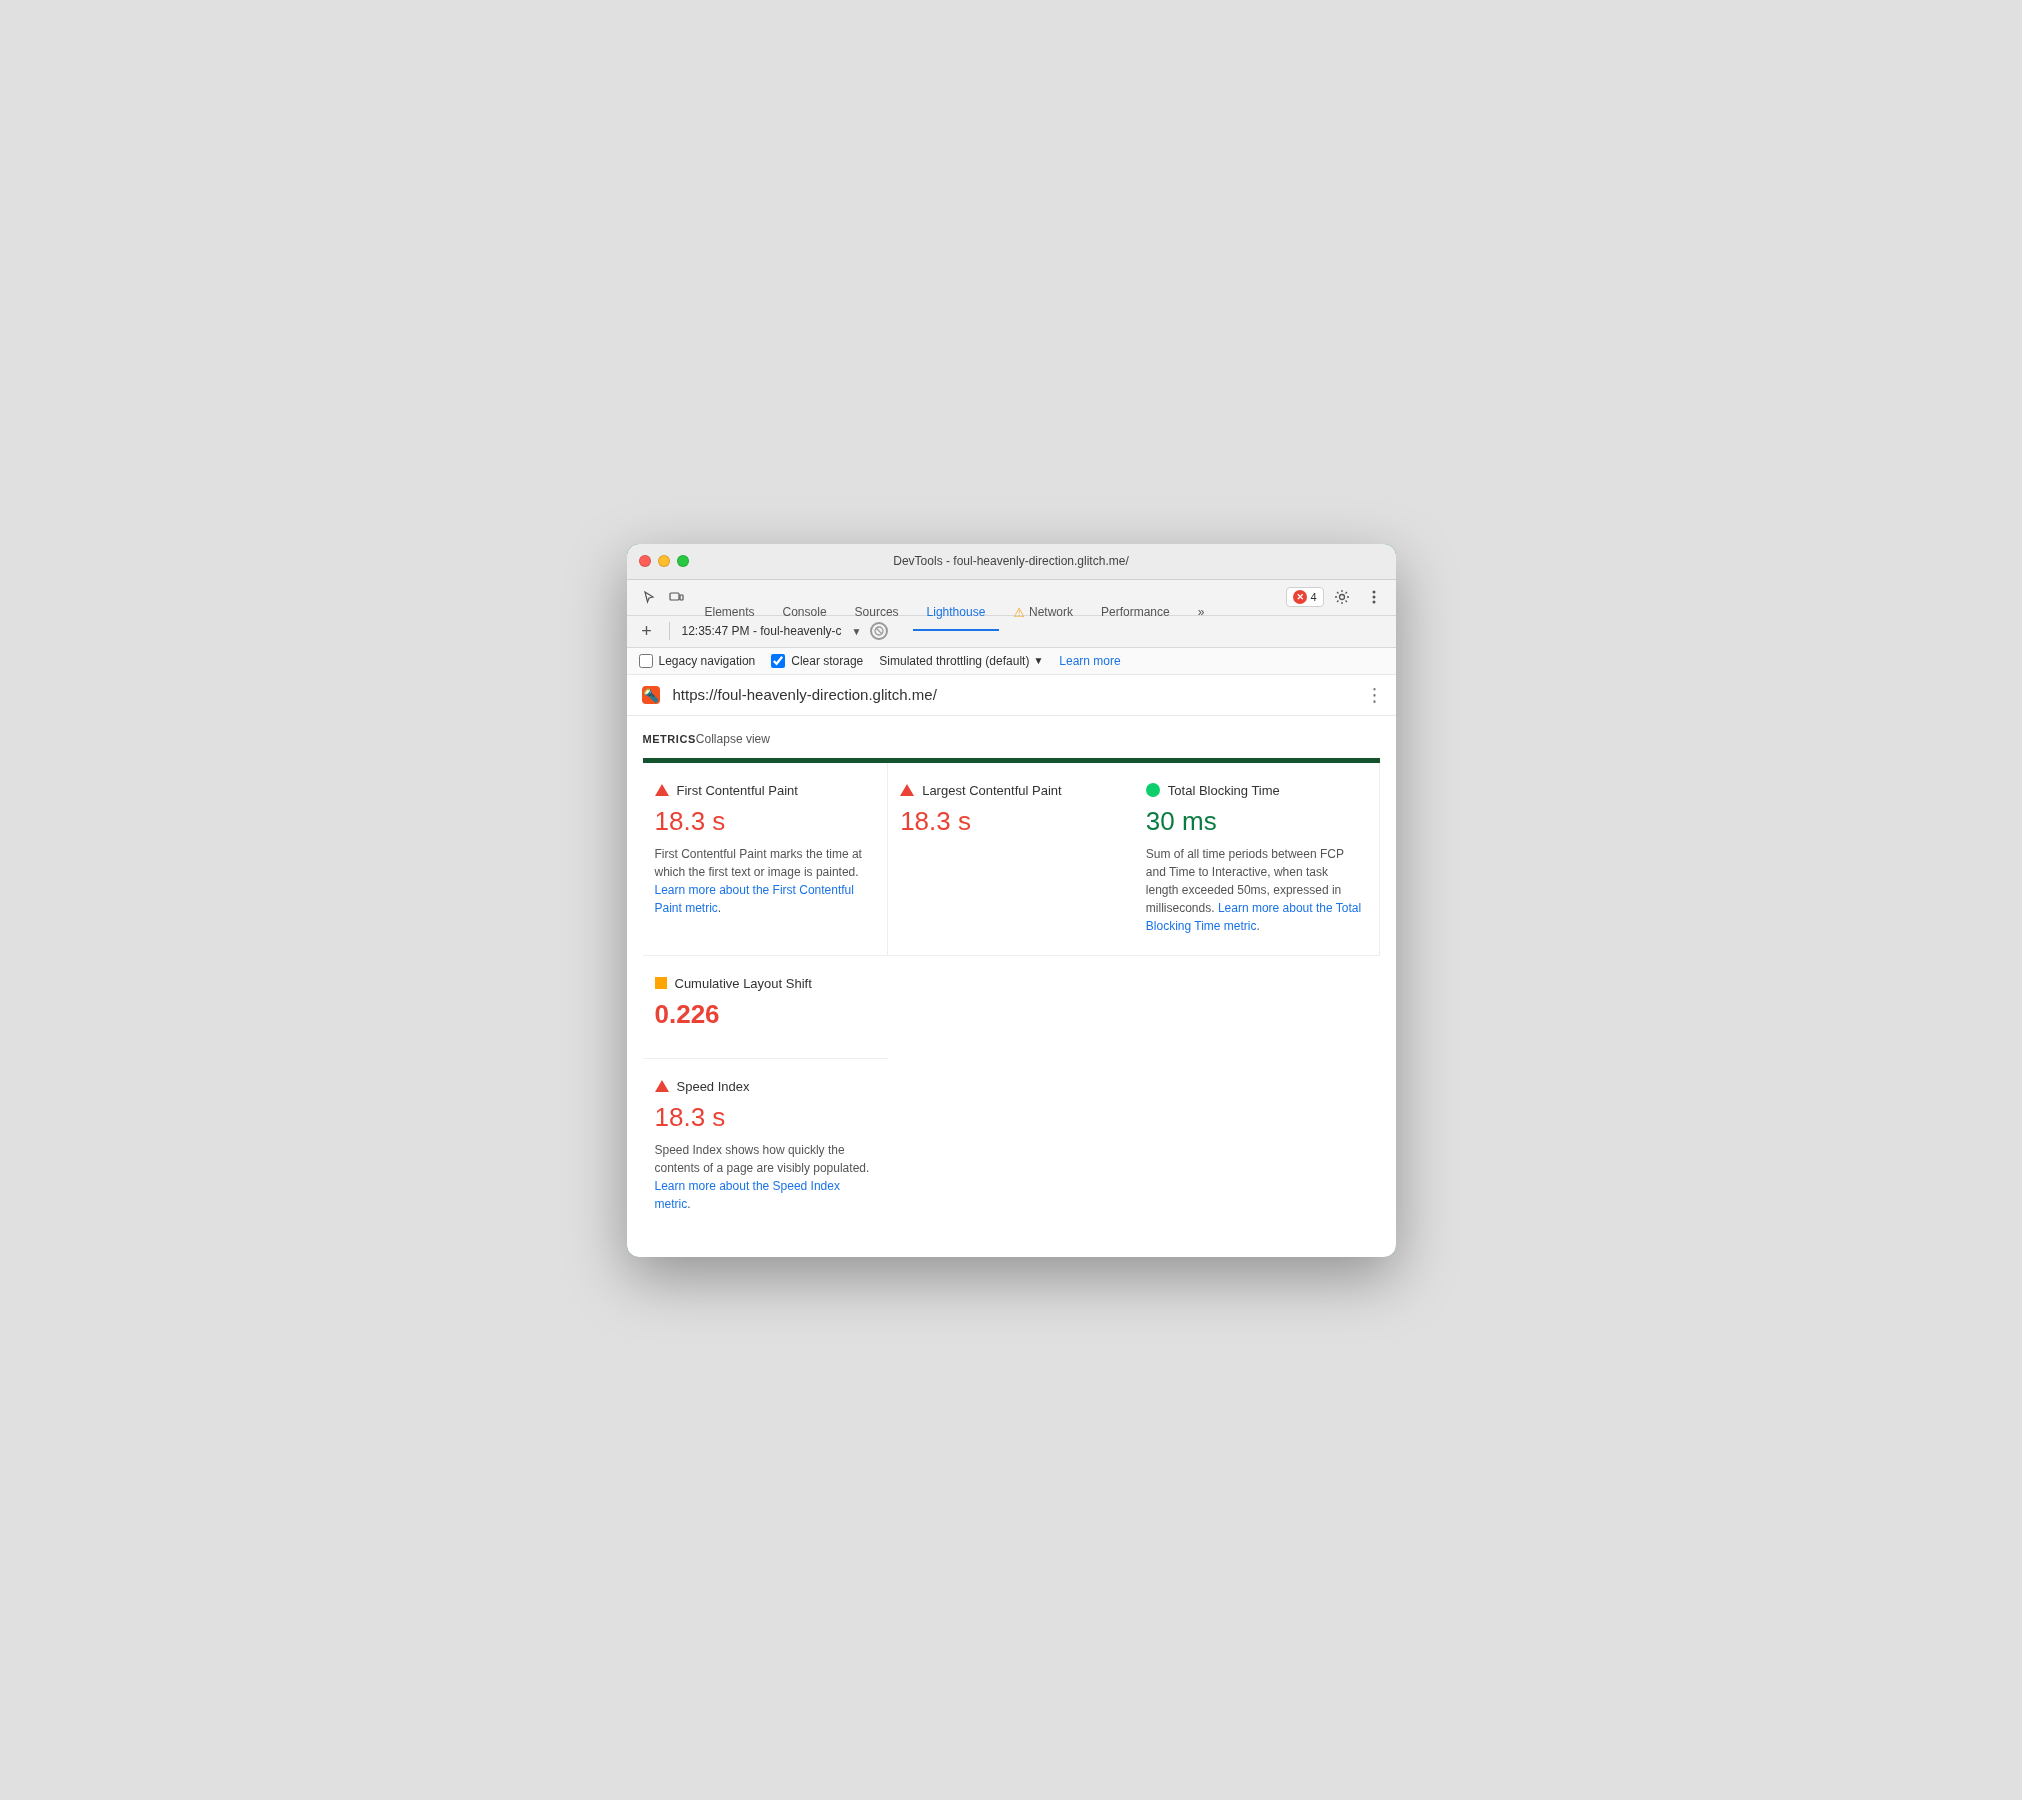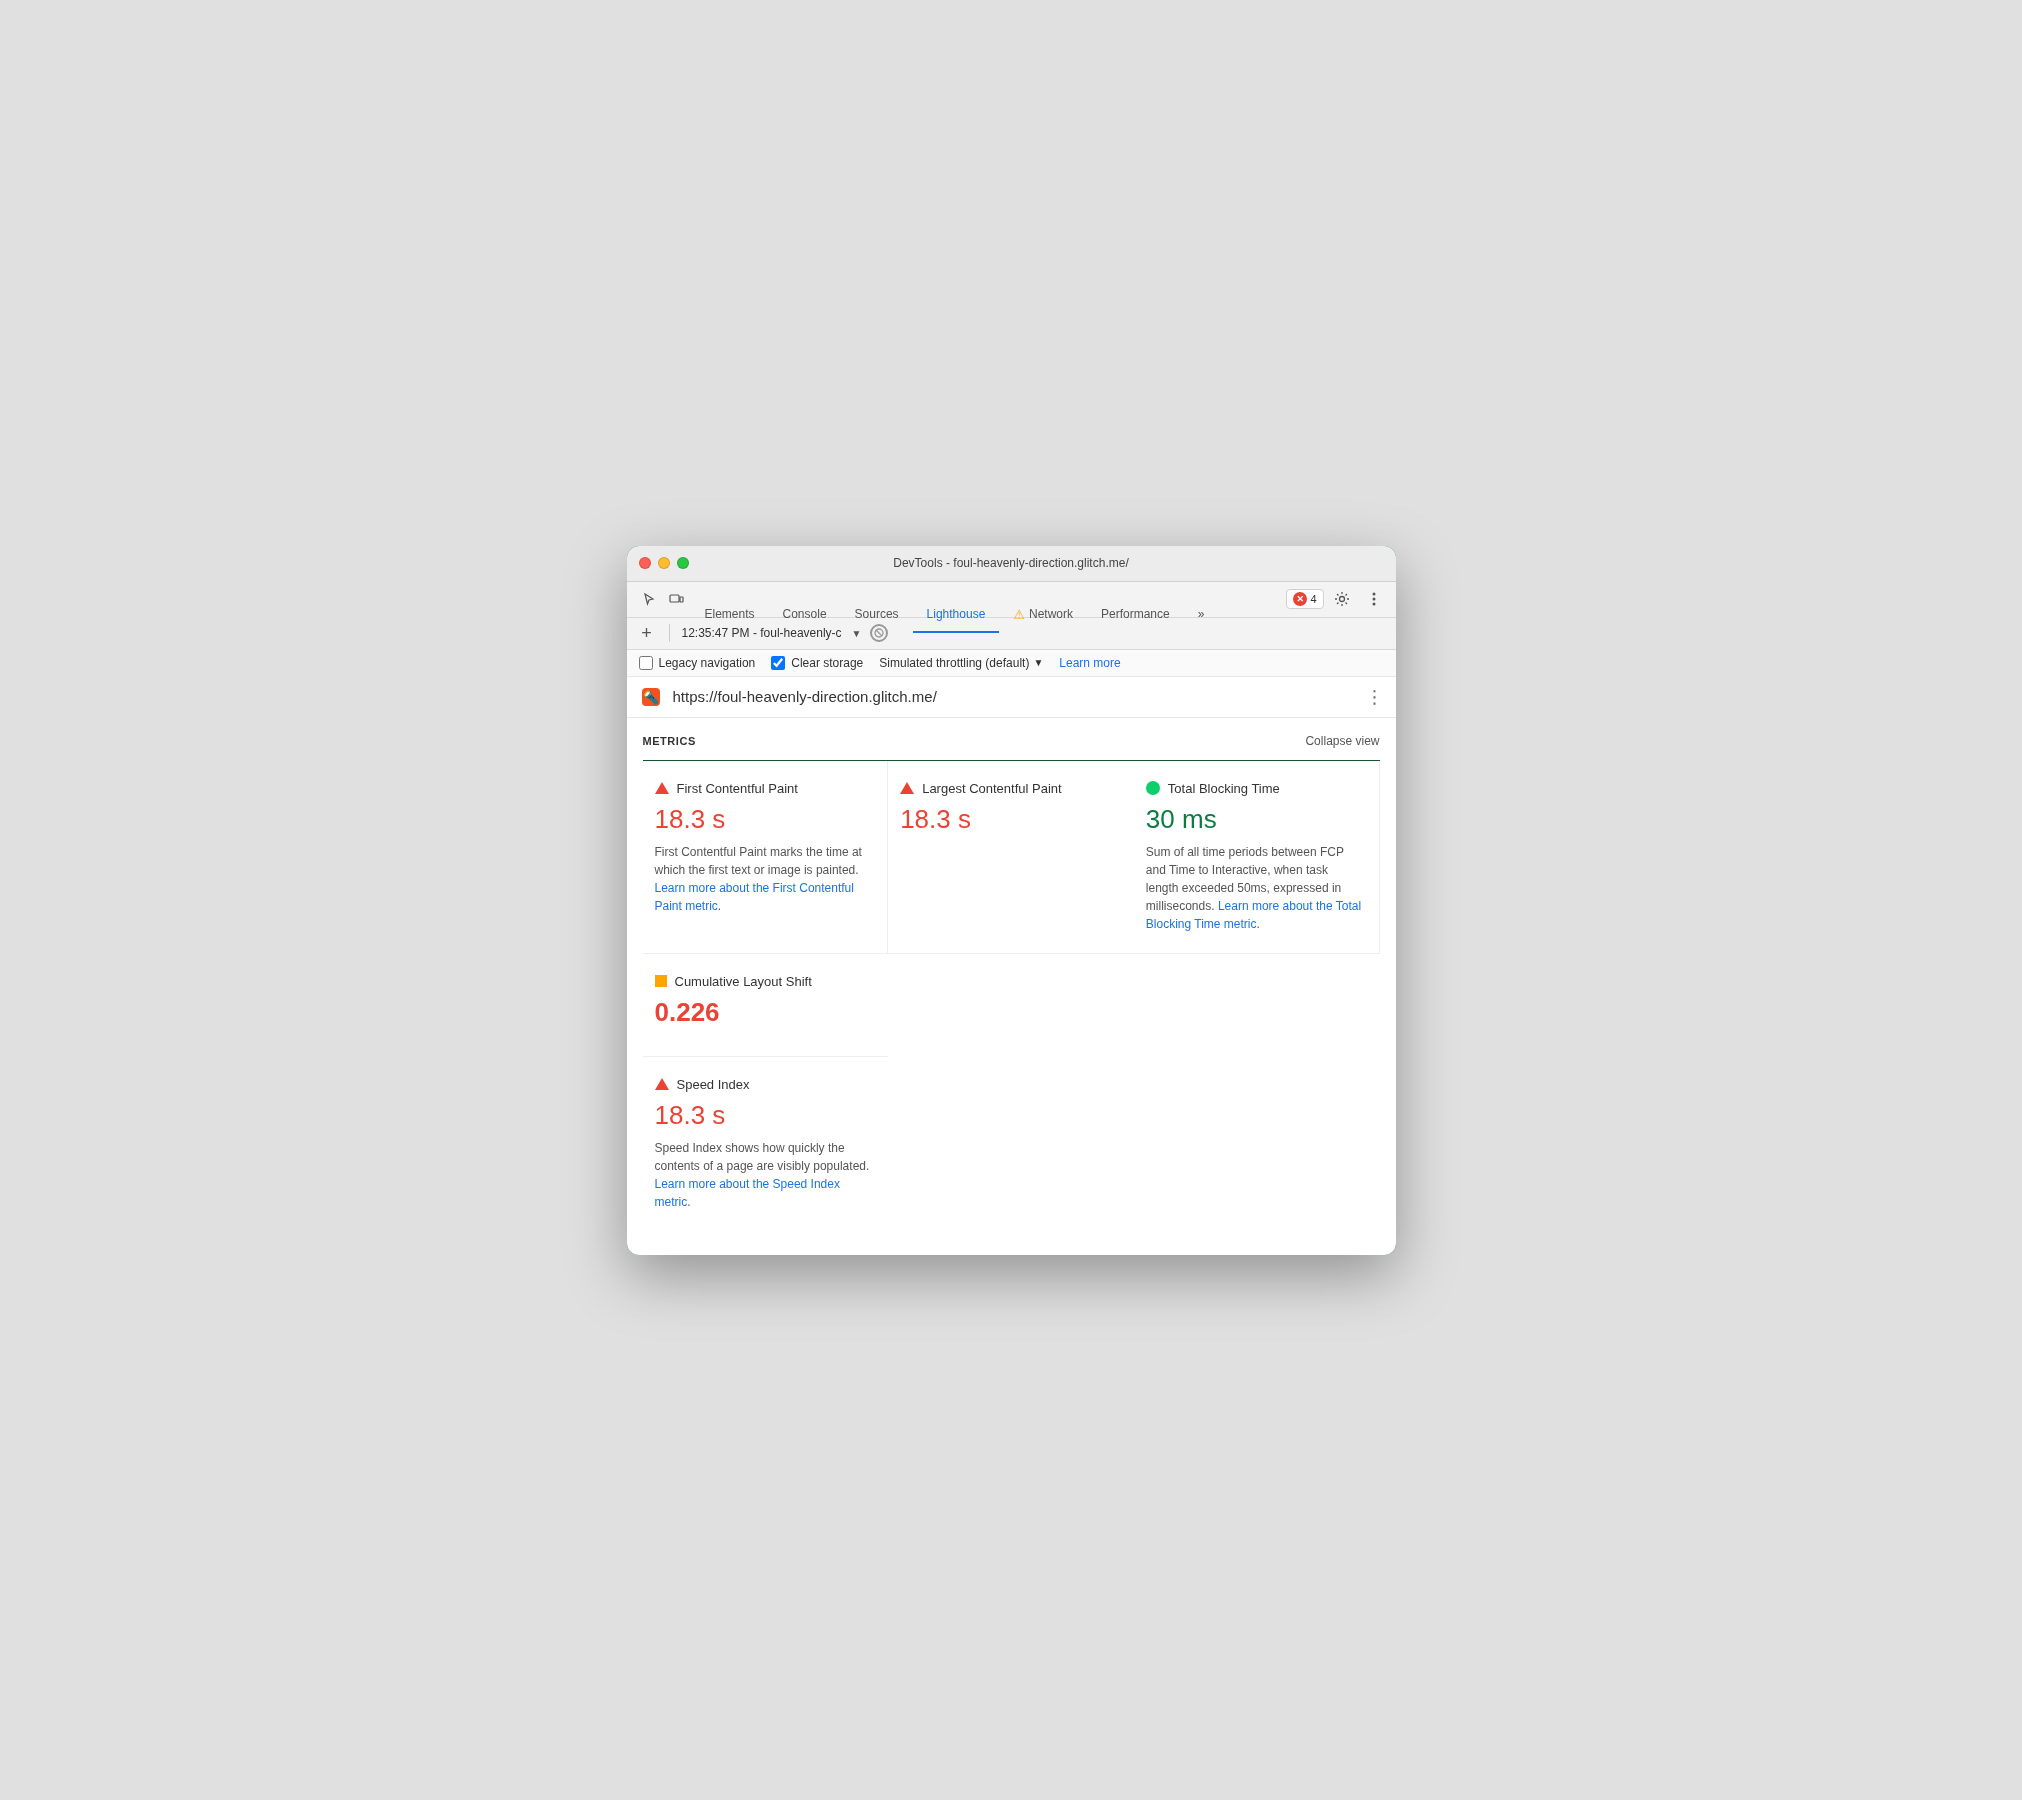--- a/index.html
+++ b/index.html
@@ -230,24 +230,23 @@
       font-size: 18px;
       cursor: pointer;
     }
     
     .metrics-section {
       background: #fff;
       padding: 0 16px 24px;
     }
     .metrics-header {
       display: flex;
-      justify-content: space-between;
       align-items: center;
       padding: 16px 0 12px;
-      border-bottom: 1px solid #14532d;
+      border-bottom: 5px solid #14532d;
       margin-bottom: 0;
     }
     .metrics-label {
       font-size: 11px;
       font-weight: 600;
       color: #333;
       letter-spacing: 0.05em;
       text-transform: uppercase;
     }
     .collapse-btn {

